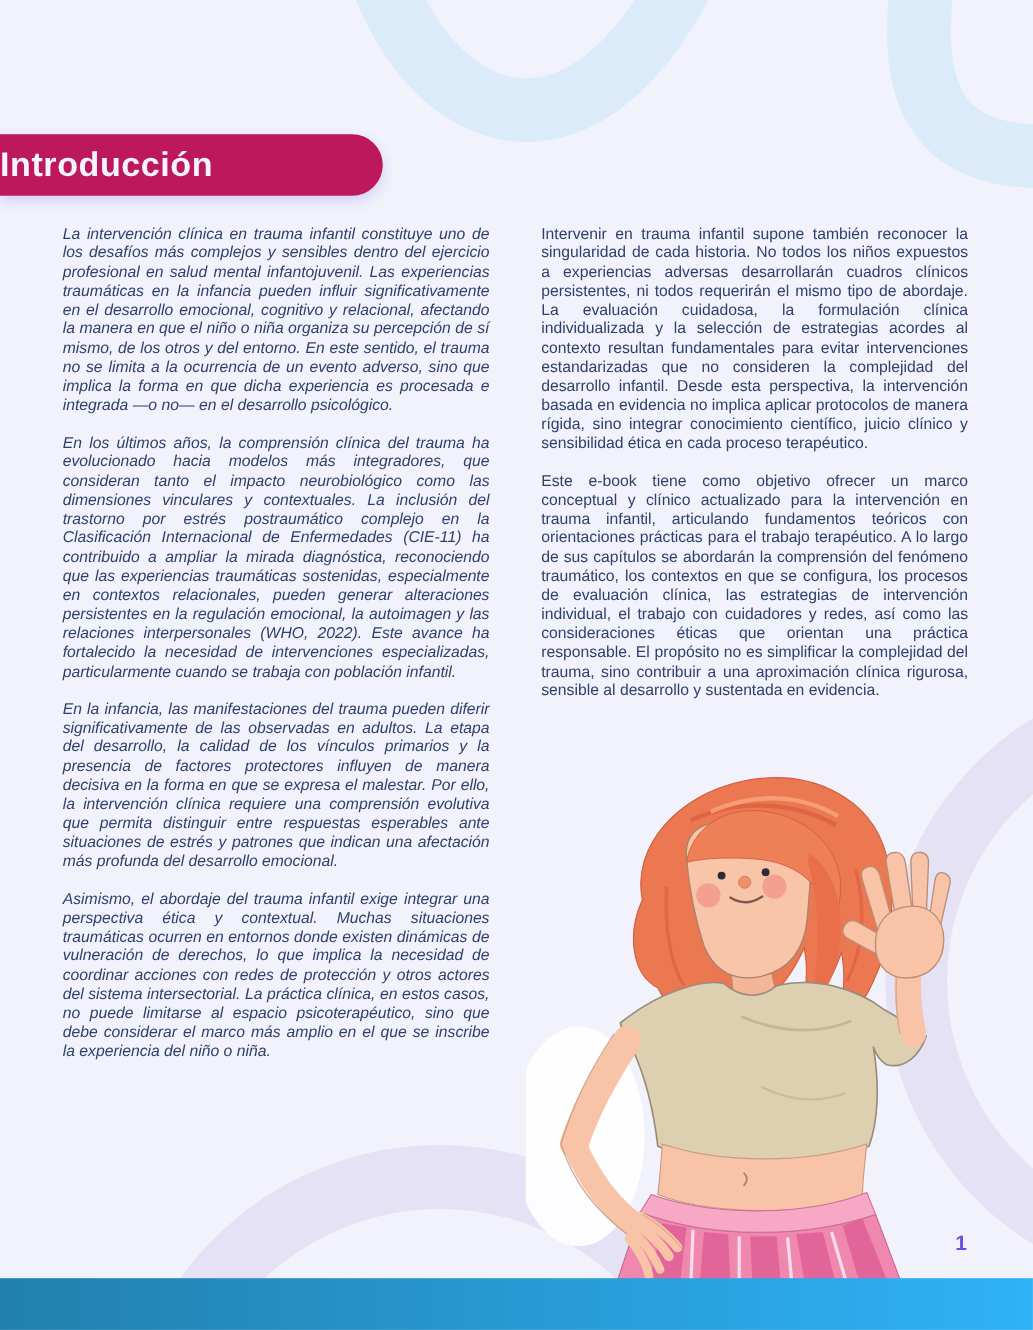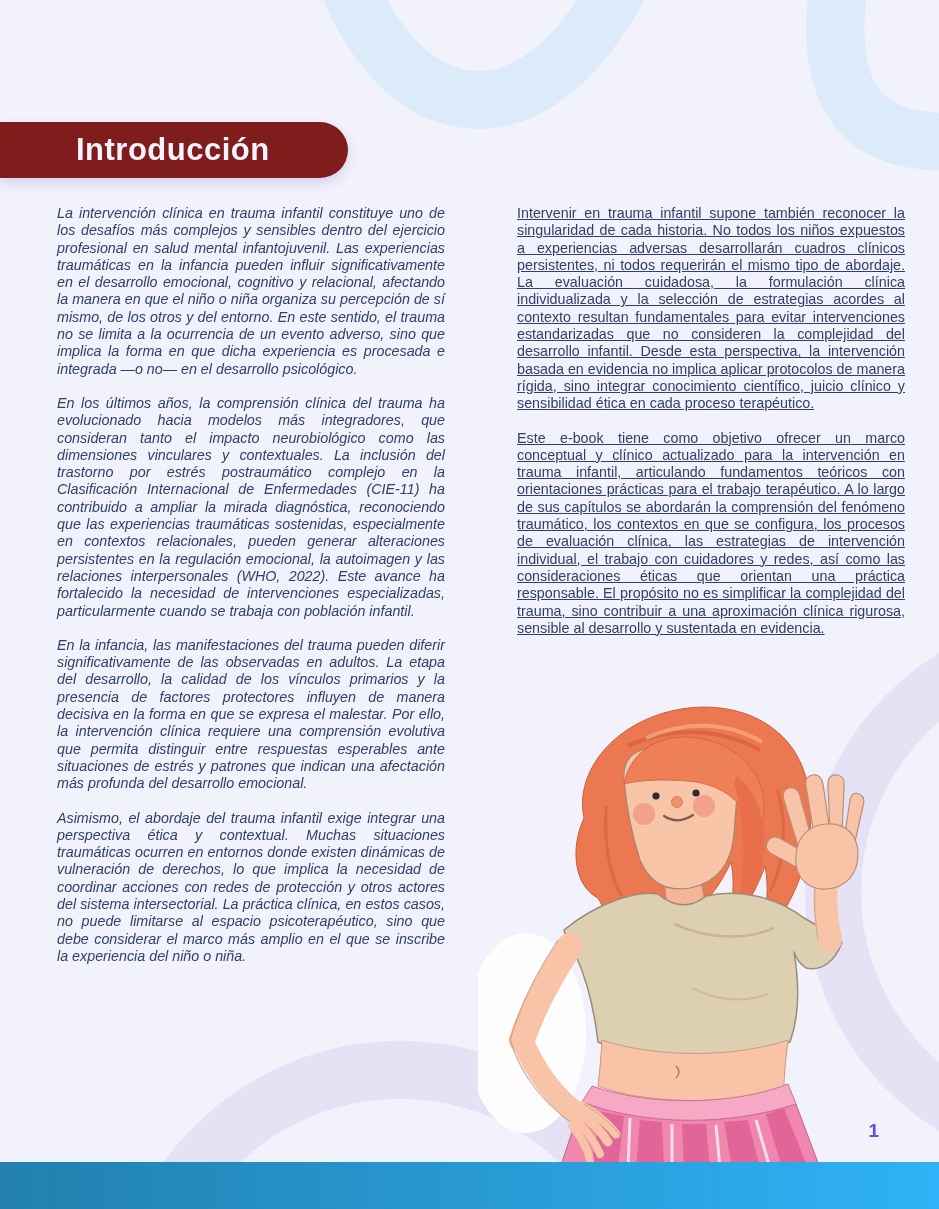--- a/index.html
+++ b/index.html
@@ -16,24 +16,24 @@
     z-index: 0; pointer-events: none;
   }
   .girl-illustration {
     position: absolute; left: 478px; top: 688px;
     width: 432px; height: 480px;
     z-index: 1;
   }
   .title-banner {
     position: absolute; left: 0; top: 122px;
     width: 348px; height: 56px;
-    background: #7f1d1d;
+    background: #be185d;
     border-radius: 0 28px 28px 0;
     display: flex; align-items: center;
-    padding-left: 76px; box-sizing: border-box;
+    box-sizing: border-box;
     box-shadow: 0 5px 12px rgba(90,60,220,0.18);
     z-index: 3;
   }
   .title-banner h1 {
     margin: 0;
     color: #f4f3fe;
     font-size: 31px;
     font-weight: bold;
     letter-spacing: 0.5px;
   }
@@ -41,21 +41,21 @@
     position: absolute; top: 205px;
     width: 388px;
     color: #31406b;
     font-size: 14.3px;
     line-height: 17.3px;
     text-align: justify;
     z-index: 2;
   }
   .col p { margin: 0 0 17px 0; }
   .col-left  { left: 57px; font-style: italic; }
-  .col-right { left: 517px; text-decoration: underline; }
+  .col-right { left: 492px; }
   .page-number {
     position: absolute; top: 1120px; right: 60px;
     color: #6a4ce0;
     font-size: 19px;
     font-weight: bold;
     z-index: 2;
   }
   .footer-bar {
     position: absolute; left: 0; bottom: 0;
     width: 939px; height: 47px;

